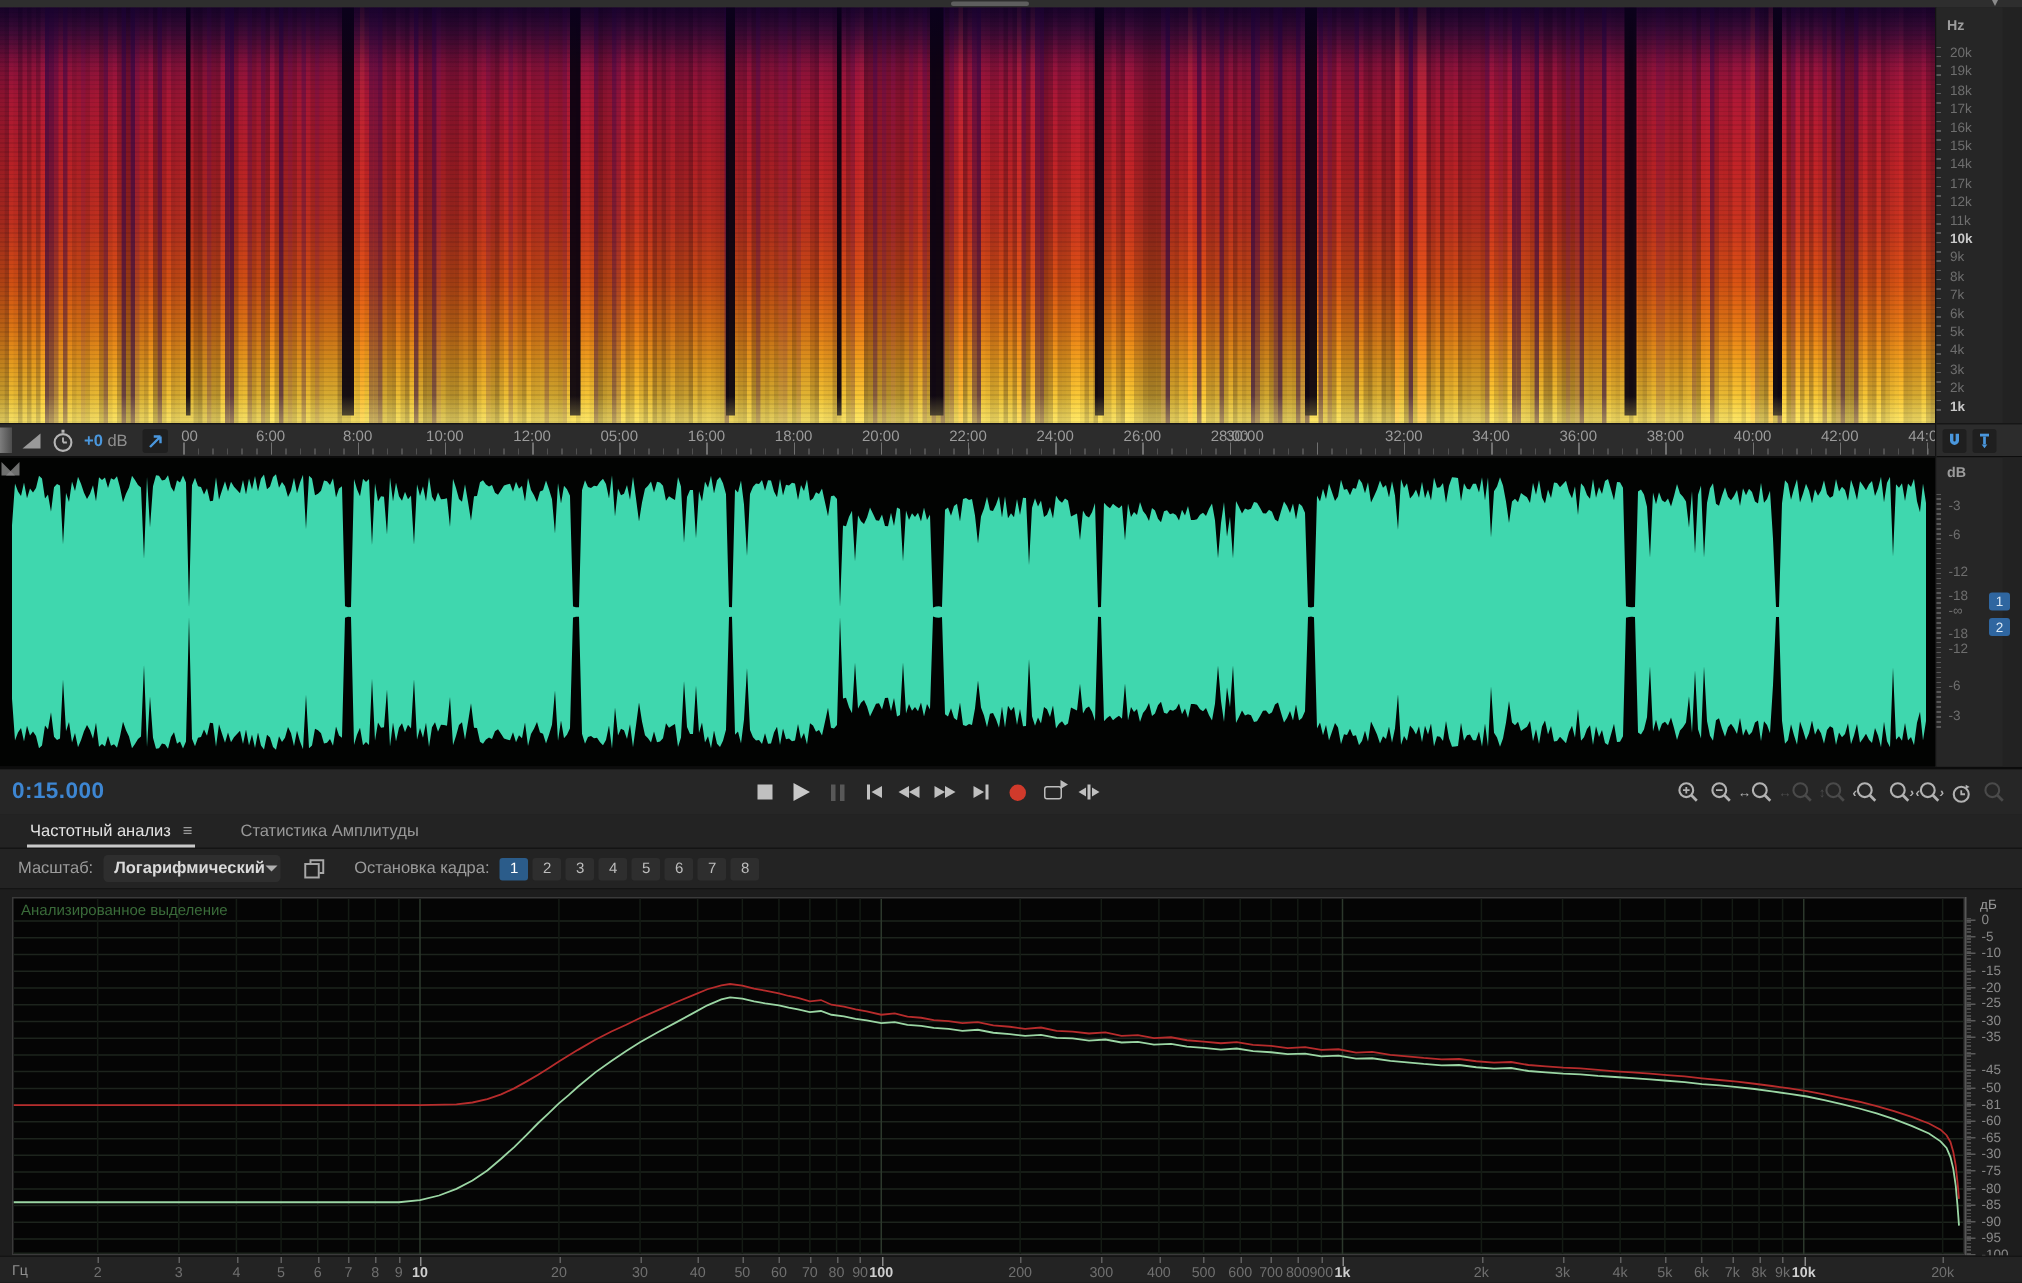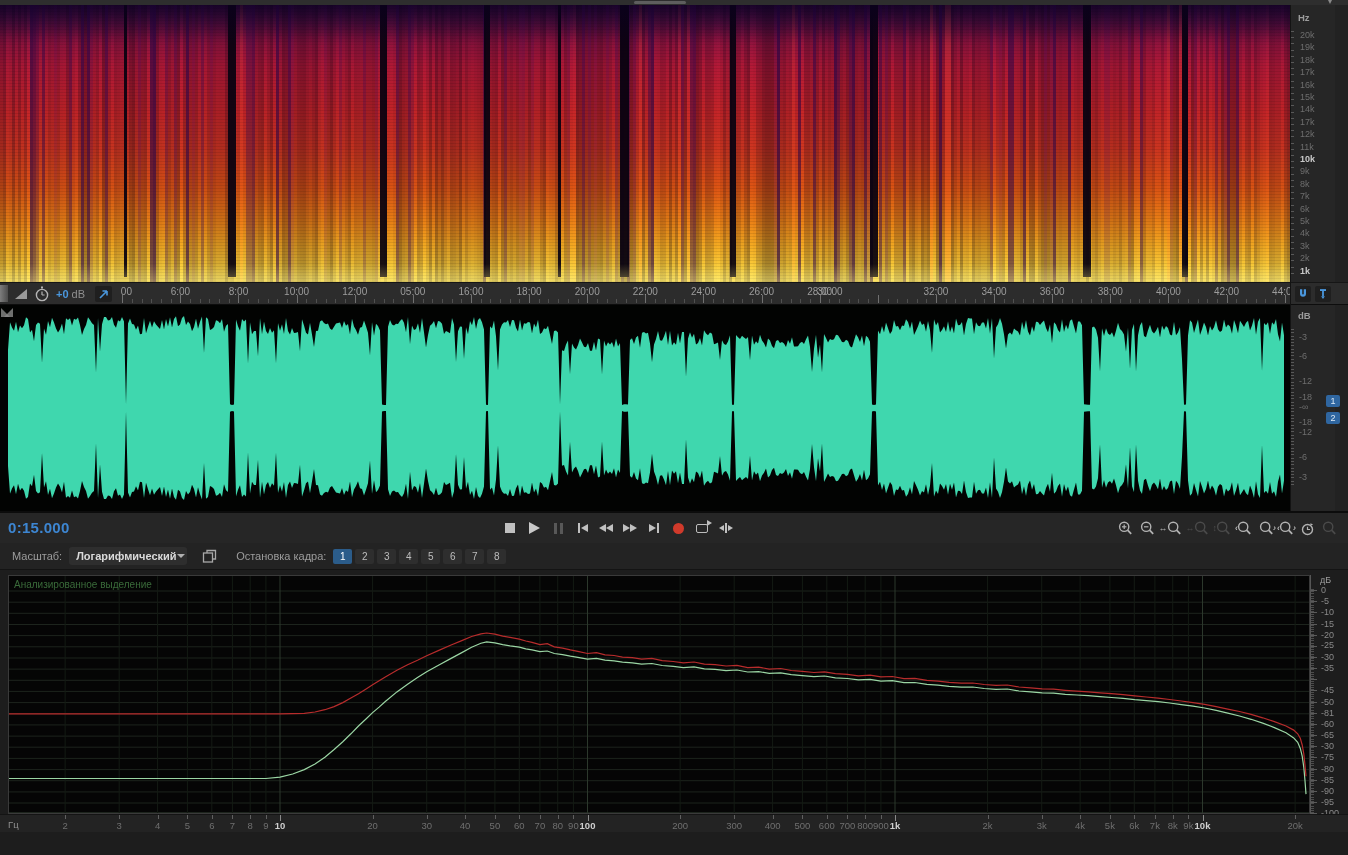--- a/index.html
+++ b/index.html
@@ -803,20 +803,29 @@
         </span>
         <span class="zb dis">
           <svg width="17" height="17" viewBox="0 0 17 17">
             <circle cx="7.2" cy="6.8" r="4.6" fill="none" stroke="currentColor" stroke-width="1.4"></circle>
             <line x1="10.6" y1="10.2" x2="14.2" y2="13.8" stroke="currentColor" stroke-width="1.8"></line>
           </svg>
         </span>
       </div>
   </div>
 
+  <div class="tabsrow">
+    <div class="tab active">
+      <span>Частотный анализ</span>
+      <span class="ham">≡</span>
+    </div>
+    <div class="tab">
+      <span>Статистика Амплитуды</span>
+    </div>
+  </div>
 
   <div class="ctrlrow">
     <span>Масштаб:</span>
     <div class="dd">
       <span>Логарифмический</span>
       <span class="cv"></span>
     </div>
     <svg class="copyic" width="15" height="15" viewBox="0 0 15 15">
         <rect x="1.5" y="4" width="9" height="9" fill="none" stroke="#a8a8a8" stroke-width="1.3"></rect>
         <path d="M5 4 V1.5 H13.5 V10 H11" fill="none" stroke="#a8a8a8" stroke-width="1.3"></path>

